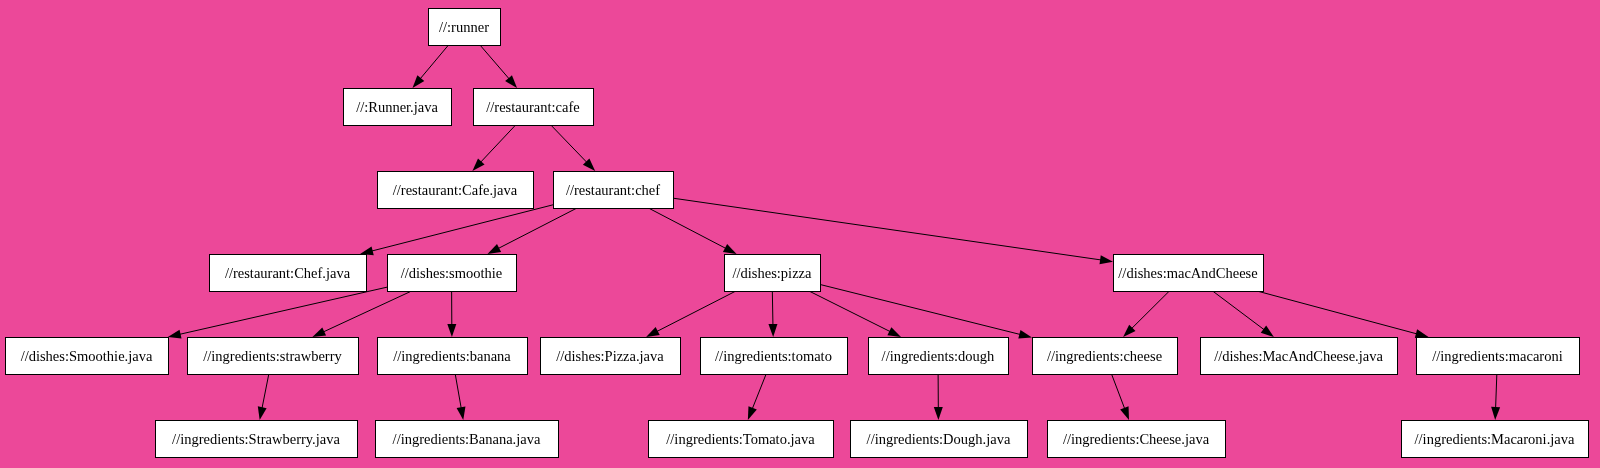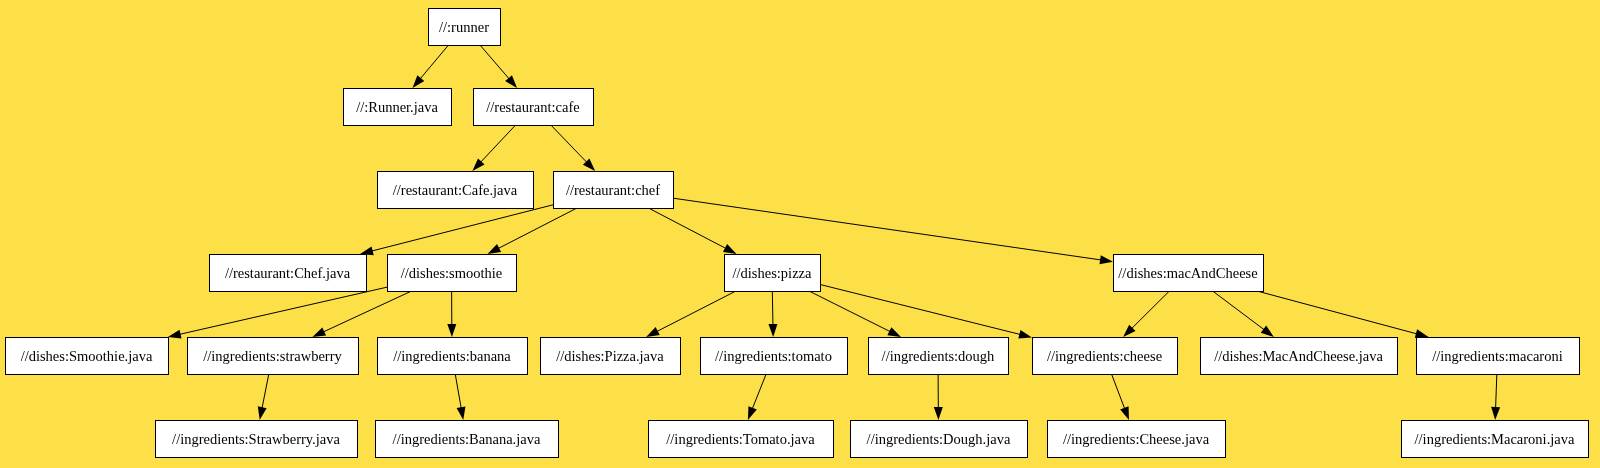--- a/index.html
+++ b/index.html
@@ -7,21 +7,21 @@
     padding: 0;
     background: #ffffff;
     width: 1600px;
     height: 468px;
     overflow: hidden;
   }
   #graph-wrap {
     position: relative;
     width: 1600px;
     height: 468px;
-    background: #fde047;
+    background: #ec4899;
   }
   svg {
     display: block;
     font-family: "Liberation Serif", "DejaVu Serif", serif;
   }
   .node-box {
     fill: #ffffff;
     stroke: #000000;
     stroke-width: 1;
   }

